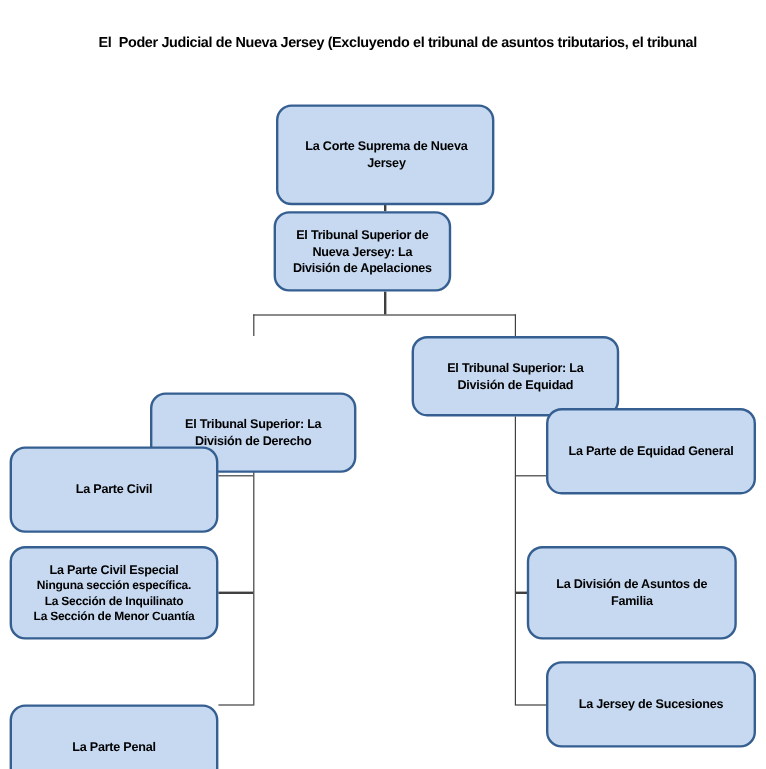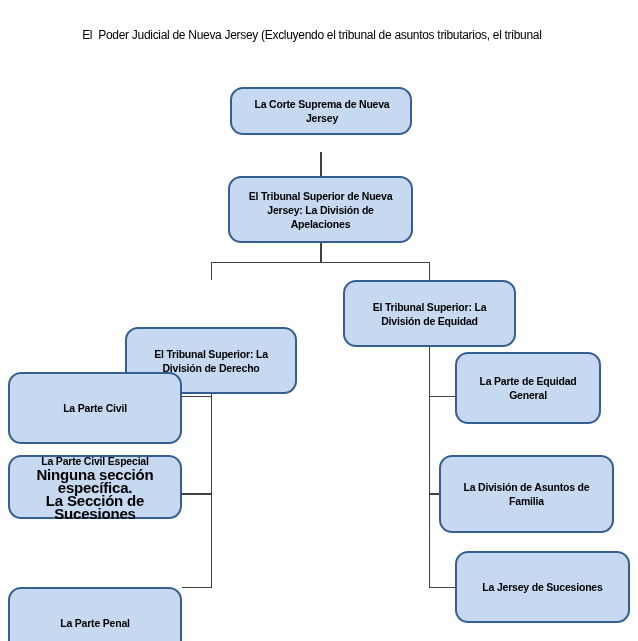--- a/index.html
+++ b/index.html
@@ -2,42 +2,42 @@
 <html><head>
 <meta charset="utf-8">
 <style>
   html,body { margin:0; padding:0; background:#ffffff; }
   .canvas {
     position:relative; width:638px; height:641px; background:#ffffff;
     font-family:"Liberation Sans", sans-serif; overflow:hidden;
   }
   .chart-title {
     position:absolute; left:70px; top:10px; width:545px;
-    font-size:12px; font-weight:normal; color:#000000;
+    font-size:12px; font-weight:bold; color:#000000;
     line-height:17px; letter-spacing:-0.3px; white-space:pre-wrap;
   }
   .node {
     position:absolute; box-sizing:border-box;
     background:#c6d9f1; border:2.5px solid #365f91; border-radius:13px;
     display:flex; flex-direction:column; align-items:center; justify-content:center;
     text-align:center; color:#000000; font-weight:bold;
     font-size:10.5px; line-height:14px; letter-spacing:-0.2px;
     padding:4px 10px; z-index:2;
   }
-  .node .subline { font-size:15px; line-height:13px; }
+  .node .subline { font-size:10px; line-height:13px; }
   .conn { position:absolute; background:#404040; z-index:1; }
   
-  .n-supreme        { left:230px; top:87px;  width:182px; height:48px;padding-left:12px; }
-  .n-appellate      { left:228px; top:176px; width:185px; height:67px; }
+  .n-supreme        { left:230px; top:87px;  width:182px; height:84px;padding-left:12px; }
+  .n-appellate      { left:228px; top:176px; width:148px; height:67px; }
   .n-law            { left:125px; top:280px; width:172px; height:67px;margin-top:47px; }
   .n-equity         { left:343px; top:280px; width:173px; height:67px; }
   .n-civil          { left:8px;   top:360px; width:174px; height:72px;margin-top:12px; }
-  .n-civil-special  { left:8px;   top:455px; width:174px; height:64px; }
+  .n-civil-special  { left:8px;   top:455px; width:174px; height:78px; }
   .n-criminal       { left:8px;   top:551px; width:174px; height:72px;margin-top:36px; }
-  .n-general-equity { left:455px; top:352px; width:146px; height:72px; }
+  .n-general-equity { left:455px; top:340px; width:175px; height:72px; }
   .n-family         { left:439px; top:455px; width:175px; height:78px; }
   .n-probate        { left:455px; top:551px; width:175px; height:72px; }
   
   .c-a-b        { left:320px;   top:152px;   width:1.5px; height:24px; }
   .c-b-split    { left:320px;   top:243px;   width:1.5px; height:19px; }
   .c-split-h    { left:210.5px; top:261.5px; width:219px; height:1.5px; }
   .c-split-law  { left:210.5px; top:262px;   width:1.5px; height:18px; }
   .c-split-eq   { left:428.5px; top:262px;   width:1.5px; height:18px; }
   .c-law-rail   { left:210.5px; top:347px;   width:1.5px; height:241px; }
   .c-eq-rail    { left:428.5px; top:347px;   width:1.5px; height:241px; }
@@ -87,21 +87,22 @@
     <span>El Tribunal Superior: La División de Equidad</span>
   </div>
 
   <div class="node n-civil">
     <span>La Parte Civil</span>
   </div>
 
   <div class="node n-civil-special">
     <span>La Parte Civil Especial</span>
     <span class="subline">Ninguna sección específica.</span>
-    <span class="subline">La Sección de Sucesiones</span>
+    <span class="subline">La Sección de Inquilinato</span>
+    <span class="subline">La Sección de Menor Cuantía</span>
   </div>
 
   <div class="node n-criminal">
     <span>La Parte Penal</span>
   </div>
 
   <div class="node n-general-equity">
     <span>La Parte de Equidad General</span>
   </div>
 

